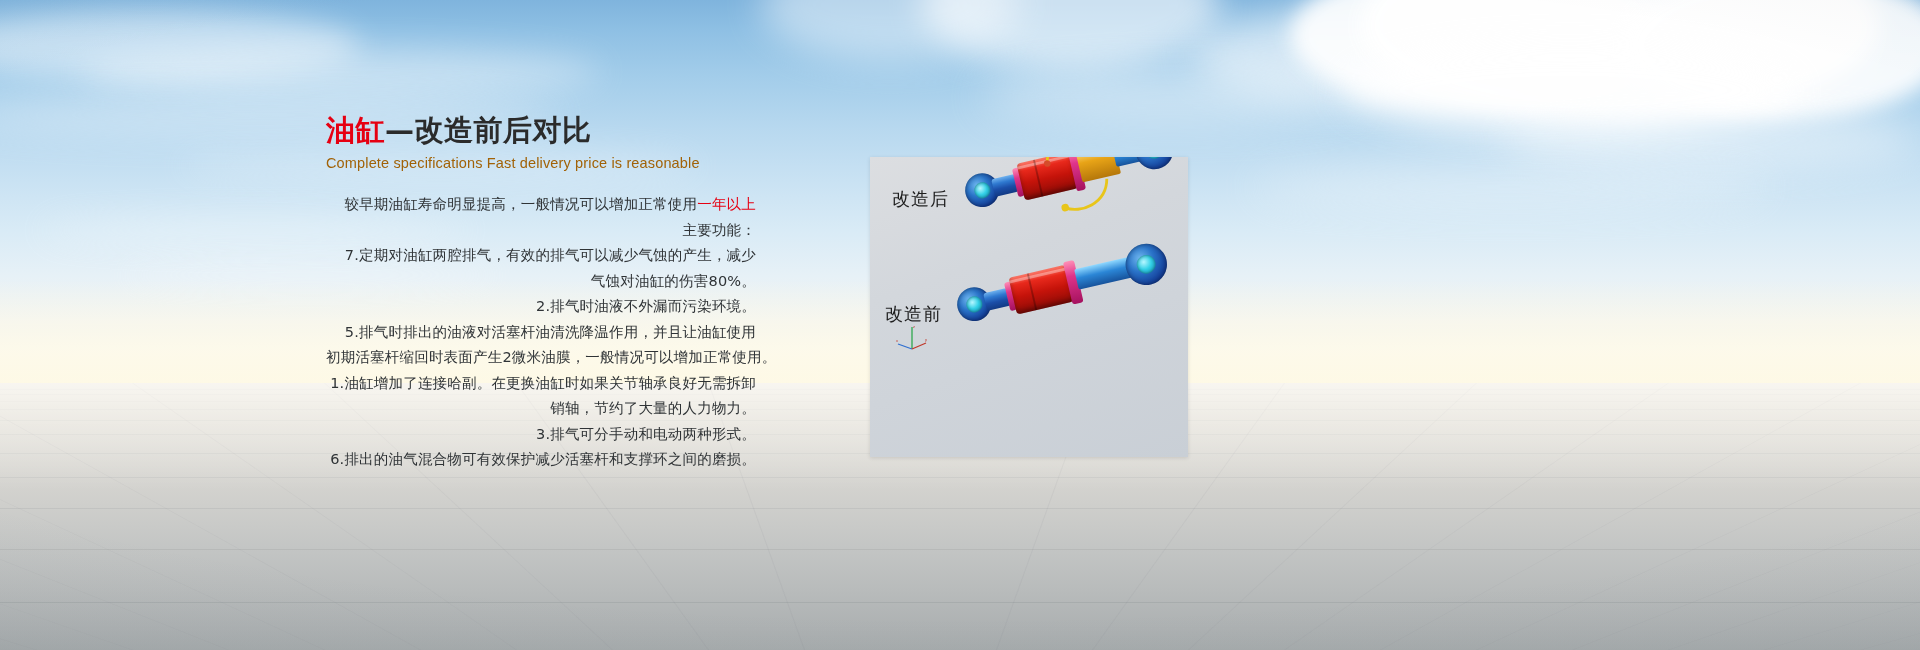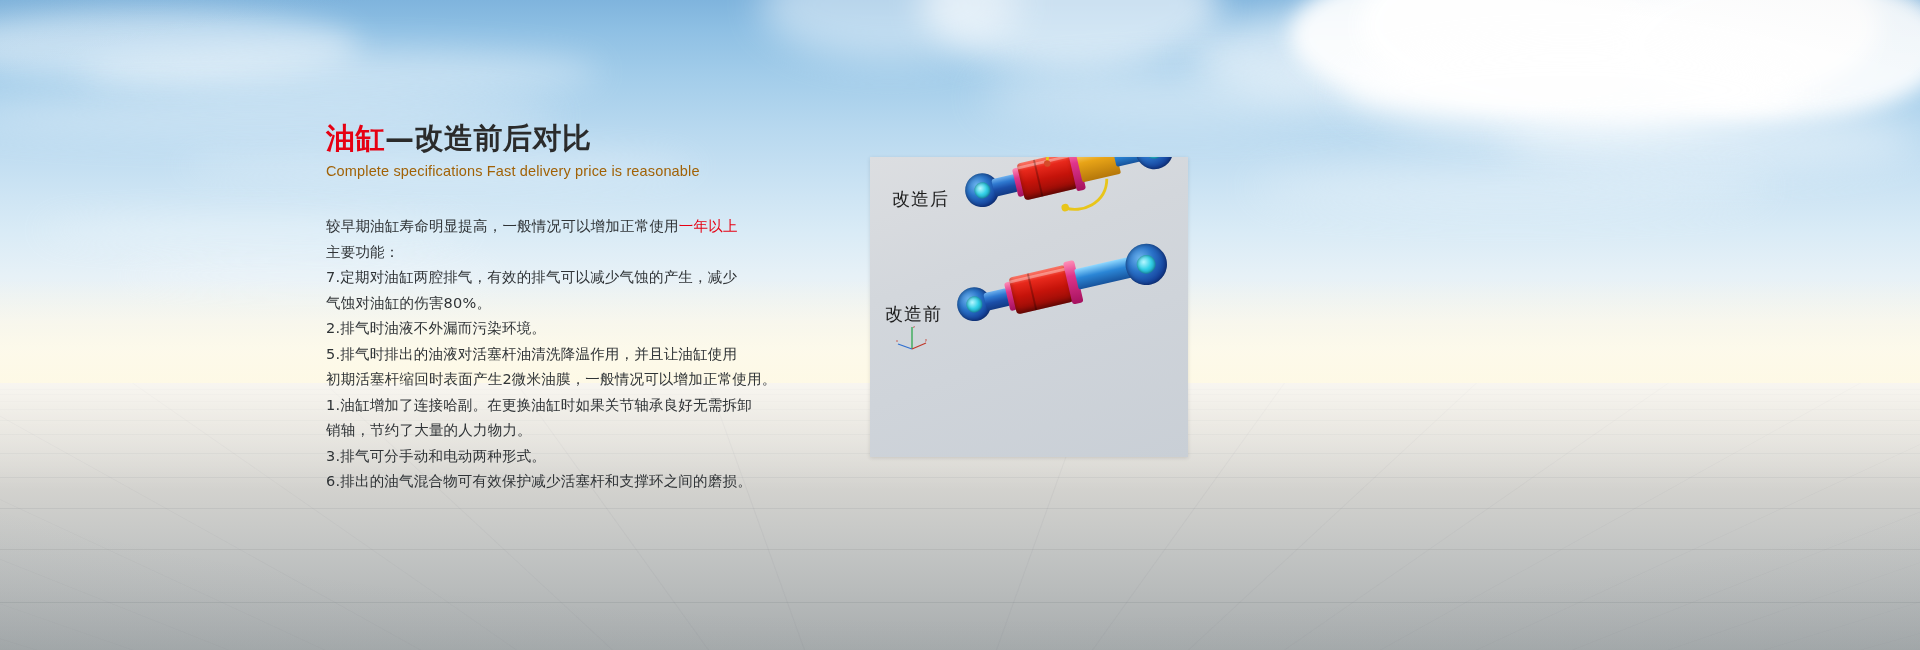--- a/index.html
+++ b/index.html
@@ -81,36 +81,36 @@
   
   .vl{ position:absolute; bottom:0; width:1px; background:rgba(120,126,128,.30);
        transform-origin:bottom center; }
 
   .vignette{
     position:absolute; inset:0; pointer-events:none;
     background:radial-gradient(ellipse 120% 90% at 50% 45%, rgba(0,0,0,0) 55%, rgba(40,60,80,.10) 100%);
   }
 
   
-  .copy{ position:absolute; left:326px; top:120px; width:430px; }
+  .copy{ position:absolute; left:326px; top:112px; width:430px; }
 
   .title{
     font-family:"DejaVu Sans","Liberation Sans",sans-serif;
     font-size:29px; font-weight:bold; letter-spacing:.5px;
     color:#2b2b2b; line-height:1.25; white-space:nowrap;
   }
   .title .red{ color:#e60012; }
 
   .subtitle{
     margin-top:7px;
     font-family:"Liberation Sans","DejaVu Sans",sans-serif;
     font-size:14.5px; color:#a16207; letter-spacing:.15px; white-space:nowrap;
   }
 
-  .body{ margin-top:35px; }
+  .body{ margin-top:21px;text-align:right; }
   .body p{
     font-family:"DejaVu Sans","Liberation Sans",sans-serif;
     font-size:14.5px; color:#2f3336; line-height:25.5px;
     white-space:nowrap; letter-spacing:.2px;
   }
   .body p .red{ color:#e60012; }
   .indent{ padding-left:0; }
 
   
   .panel{

